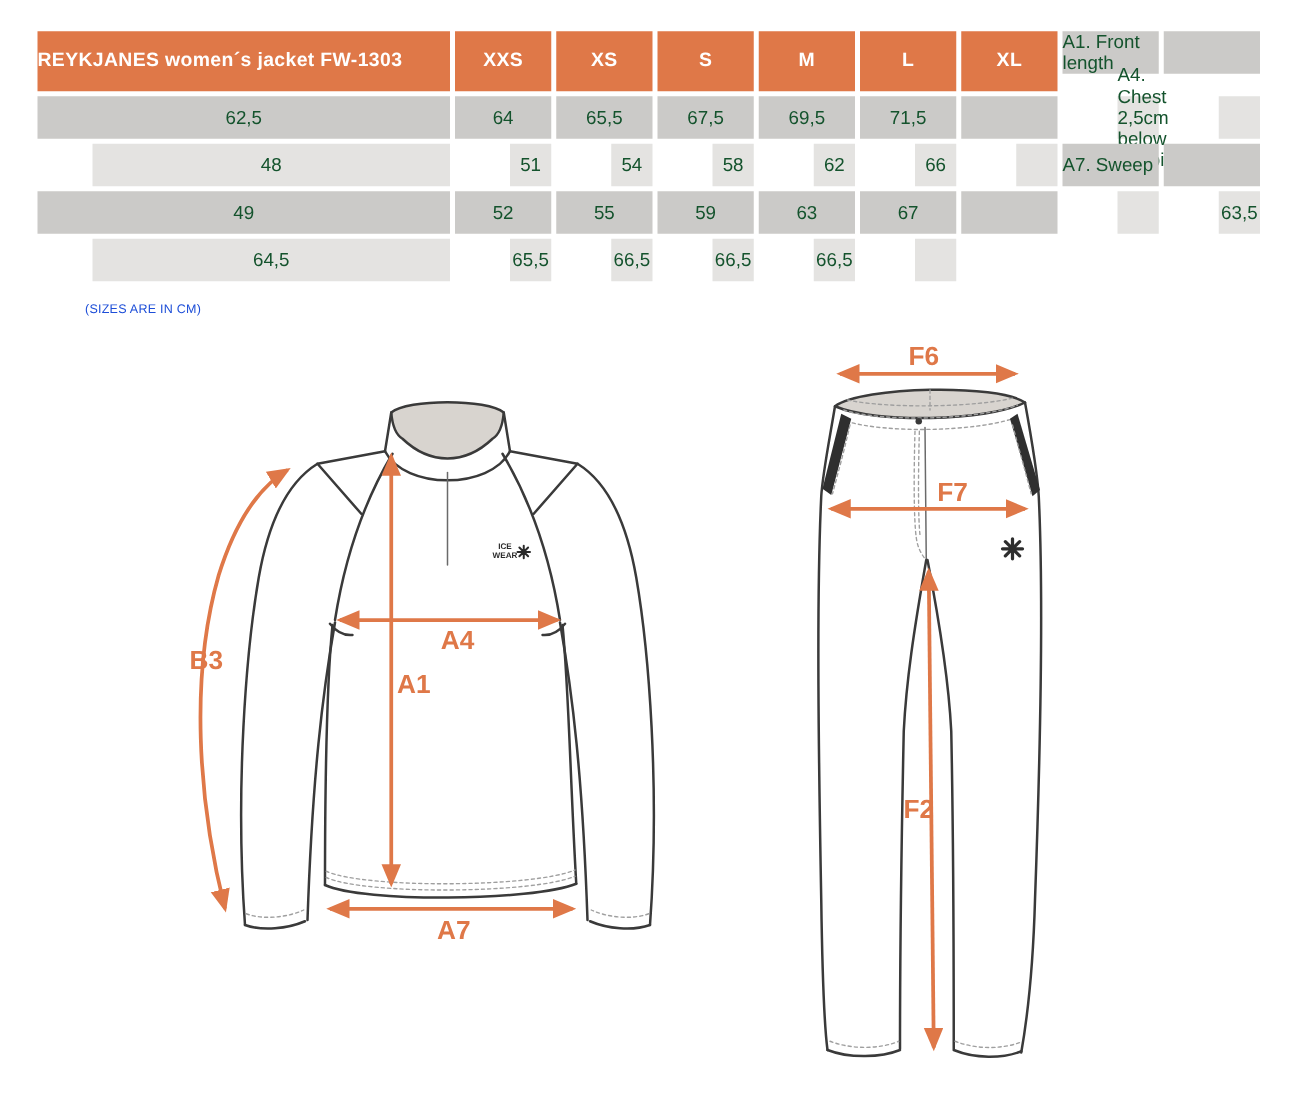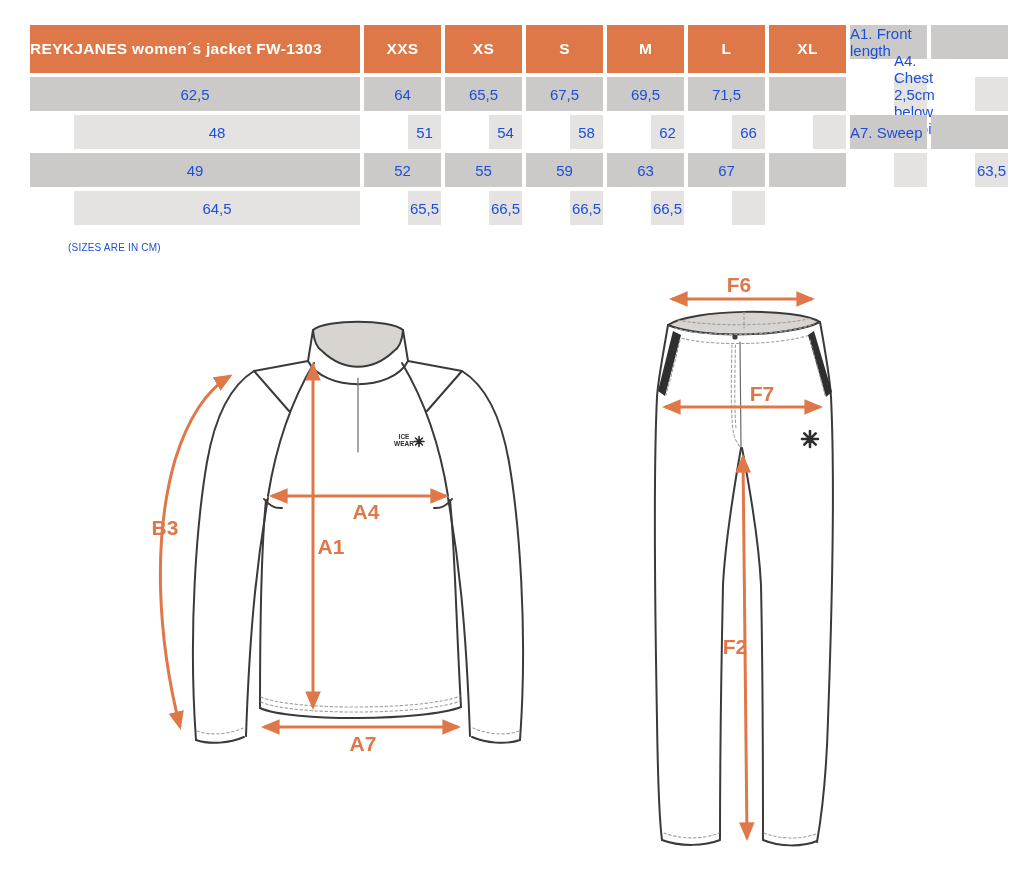--- a/index.html
+++ b/index.html
@@ -3,21 +3,21 @@
 <meta charset="utf-8">
 <style>
   html,body{margin:0;padding:0;background:#ffffff;}
   .page{position:relative;width:1033px;height:888px;background:#fff;overflow:hidden;
         font-family:"Liberation Sans",sans-serif;}
   
   .size-table{position:absolute;left:30px;top:25px;width:978px;display:grid;
               grid-template-columns:330px repeat(8,77px);column-gap:4px;row-gap:4px;}
   .cell{display:flex;align-items:center;justify-content:center;}
   .th{height:48px;background:#DF7848;color:#ffffff;font-weight:bold;font-size:15.5px;letter-spacing:.3px;}
-  .td{height:34px;font-size:15px;color:#1d4ed8;}
+  .td{height:34px;font-size:15px;color:#14532d;}
   .left-al{justify-content:flex-start;box-sizing:border-box;}
   .r-dark{background:#CBCAC8;}
   .r-light{background:#E4E3E1;margin-left:44px;}
   
   .note{position:absolute;left:68px;top:242px;color:#1d4ed8;font-size:10px;letter-spacing:.2px;}
   
   .jacket-svg{position:absolute;left:130px;top:290px;}
   .pants-svg{position:absolute;left:620px;top:270px;}
   .outline{fill:none;stroke:#3a3a3a;stroke-width:2;stroke-linecap:round;stroke-linejoin:round;}
   .thin{fill:none;stroke:#6a6a6a;stroke-width:1.2;stroke-linecap:round;}

